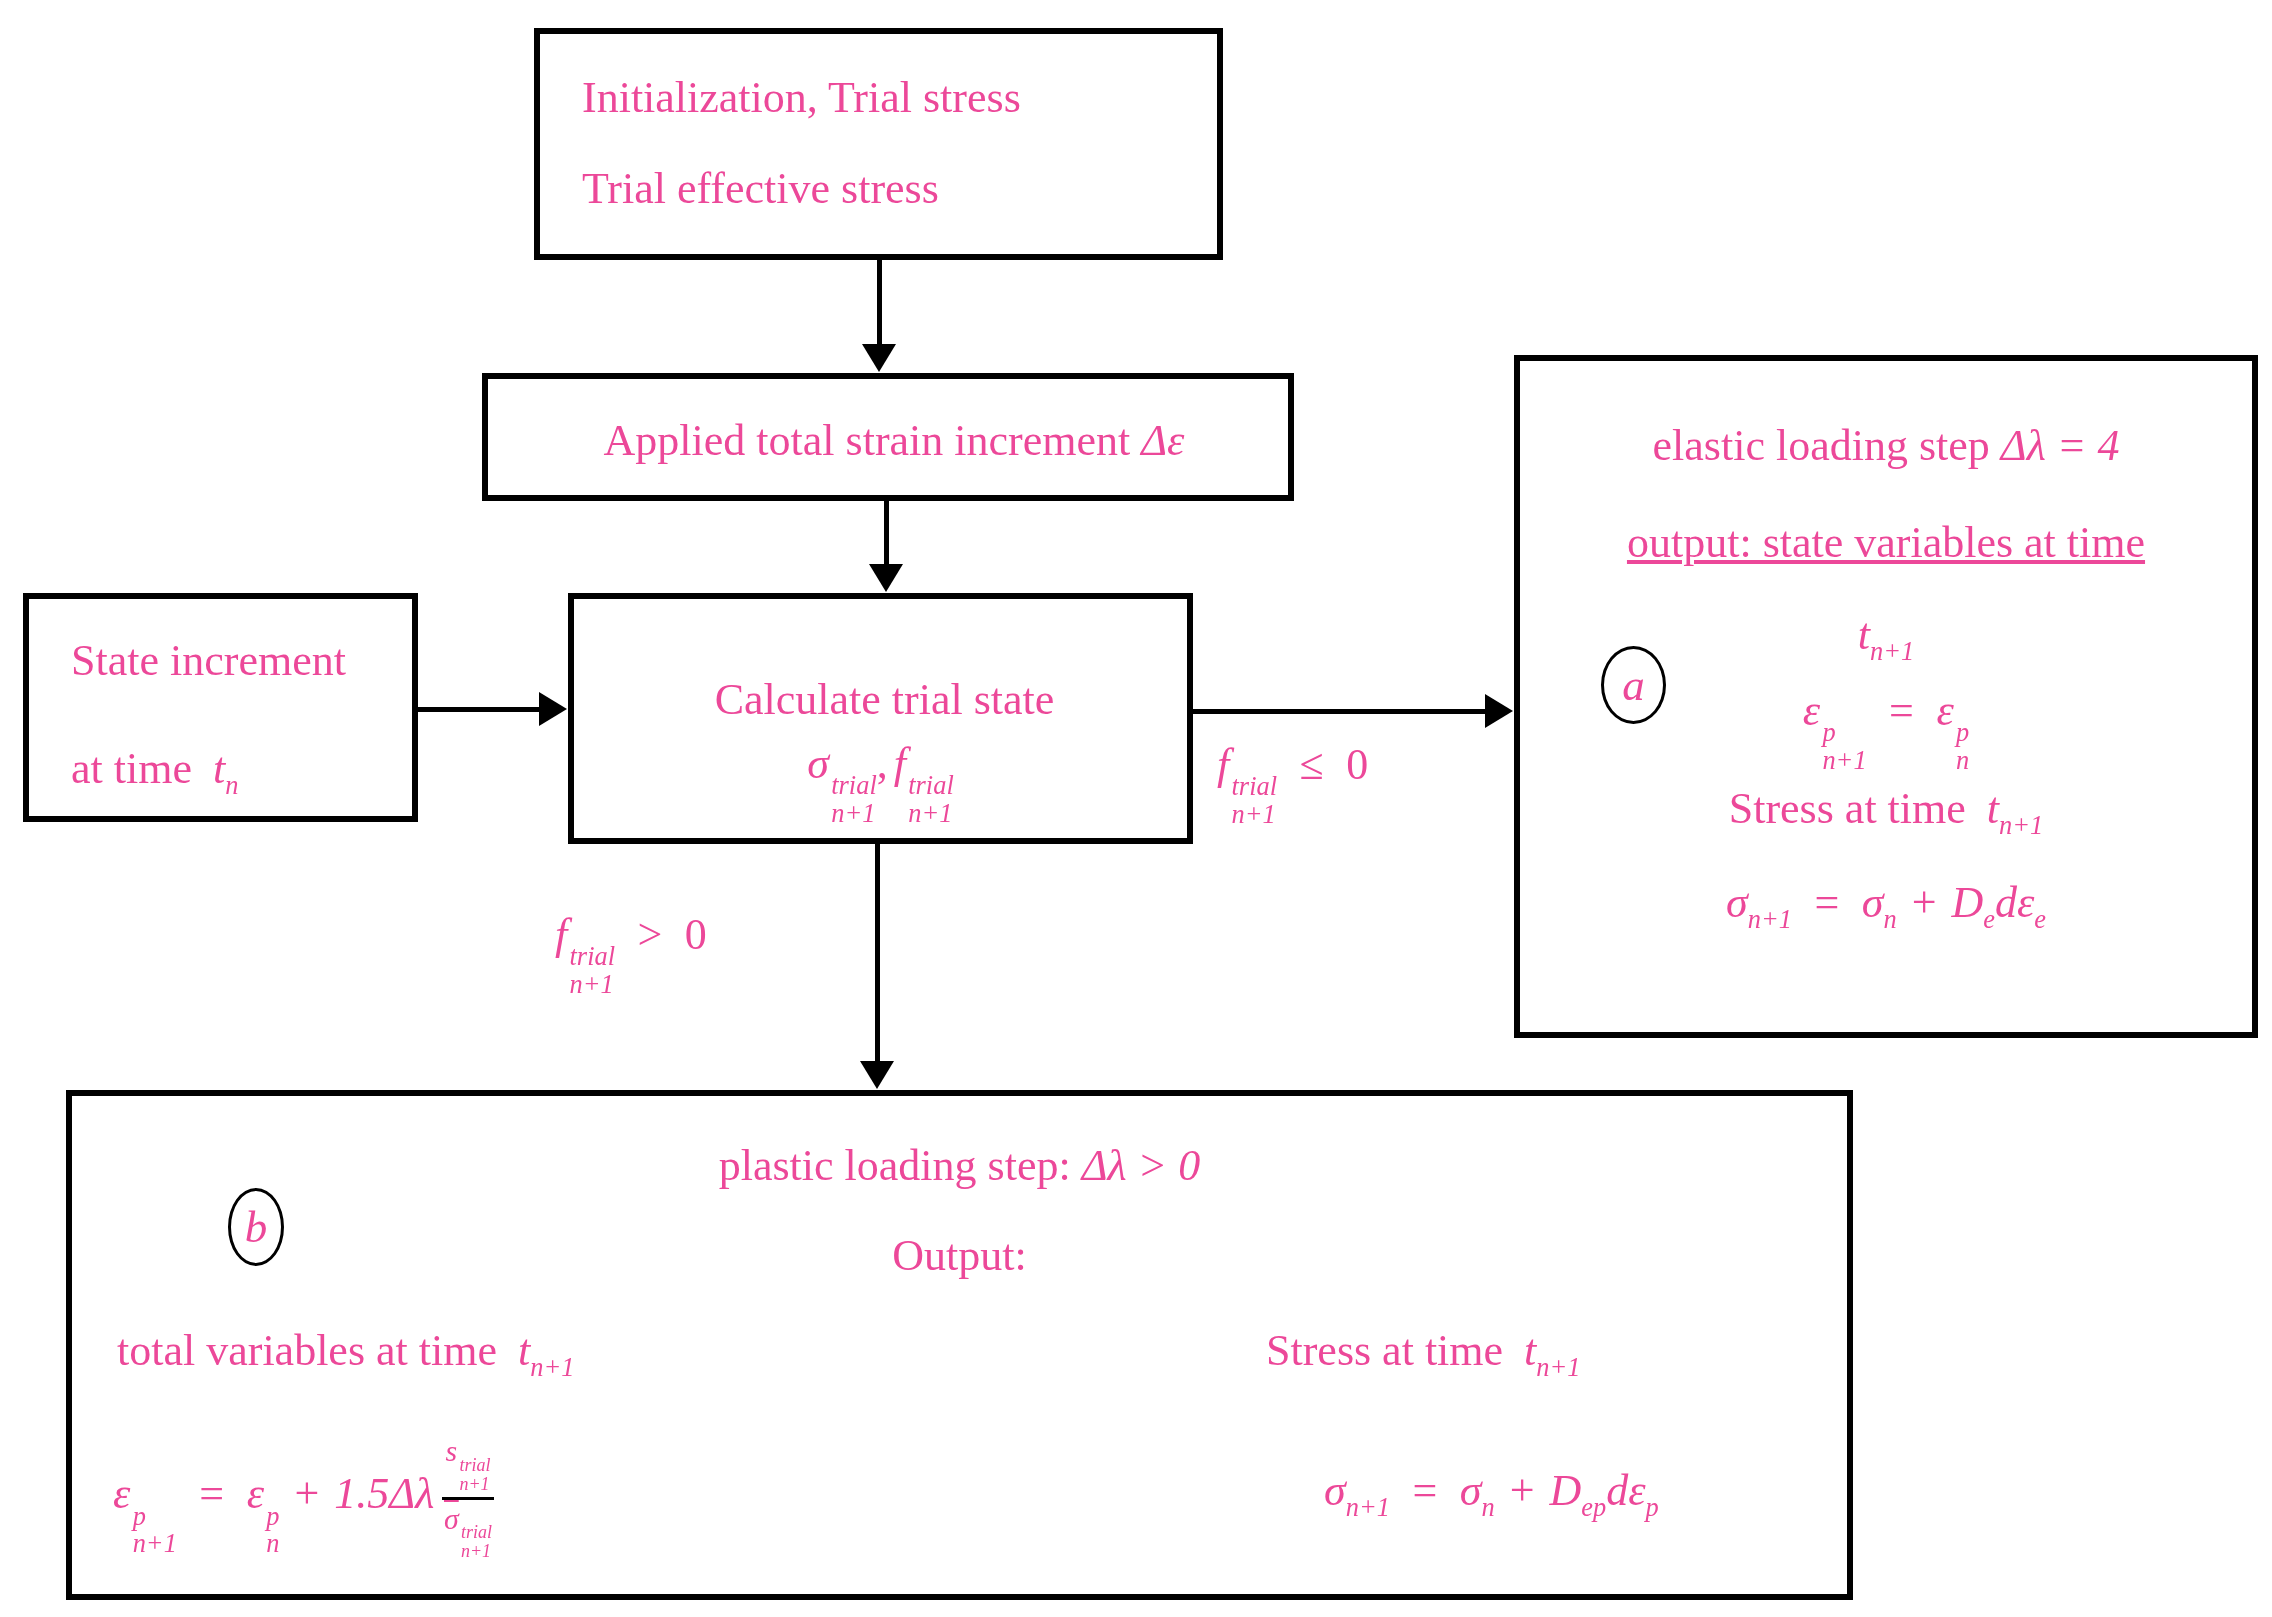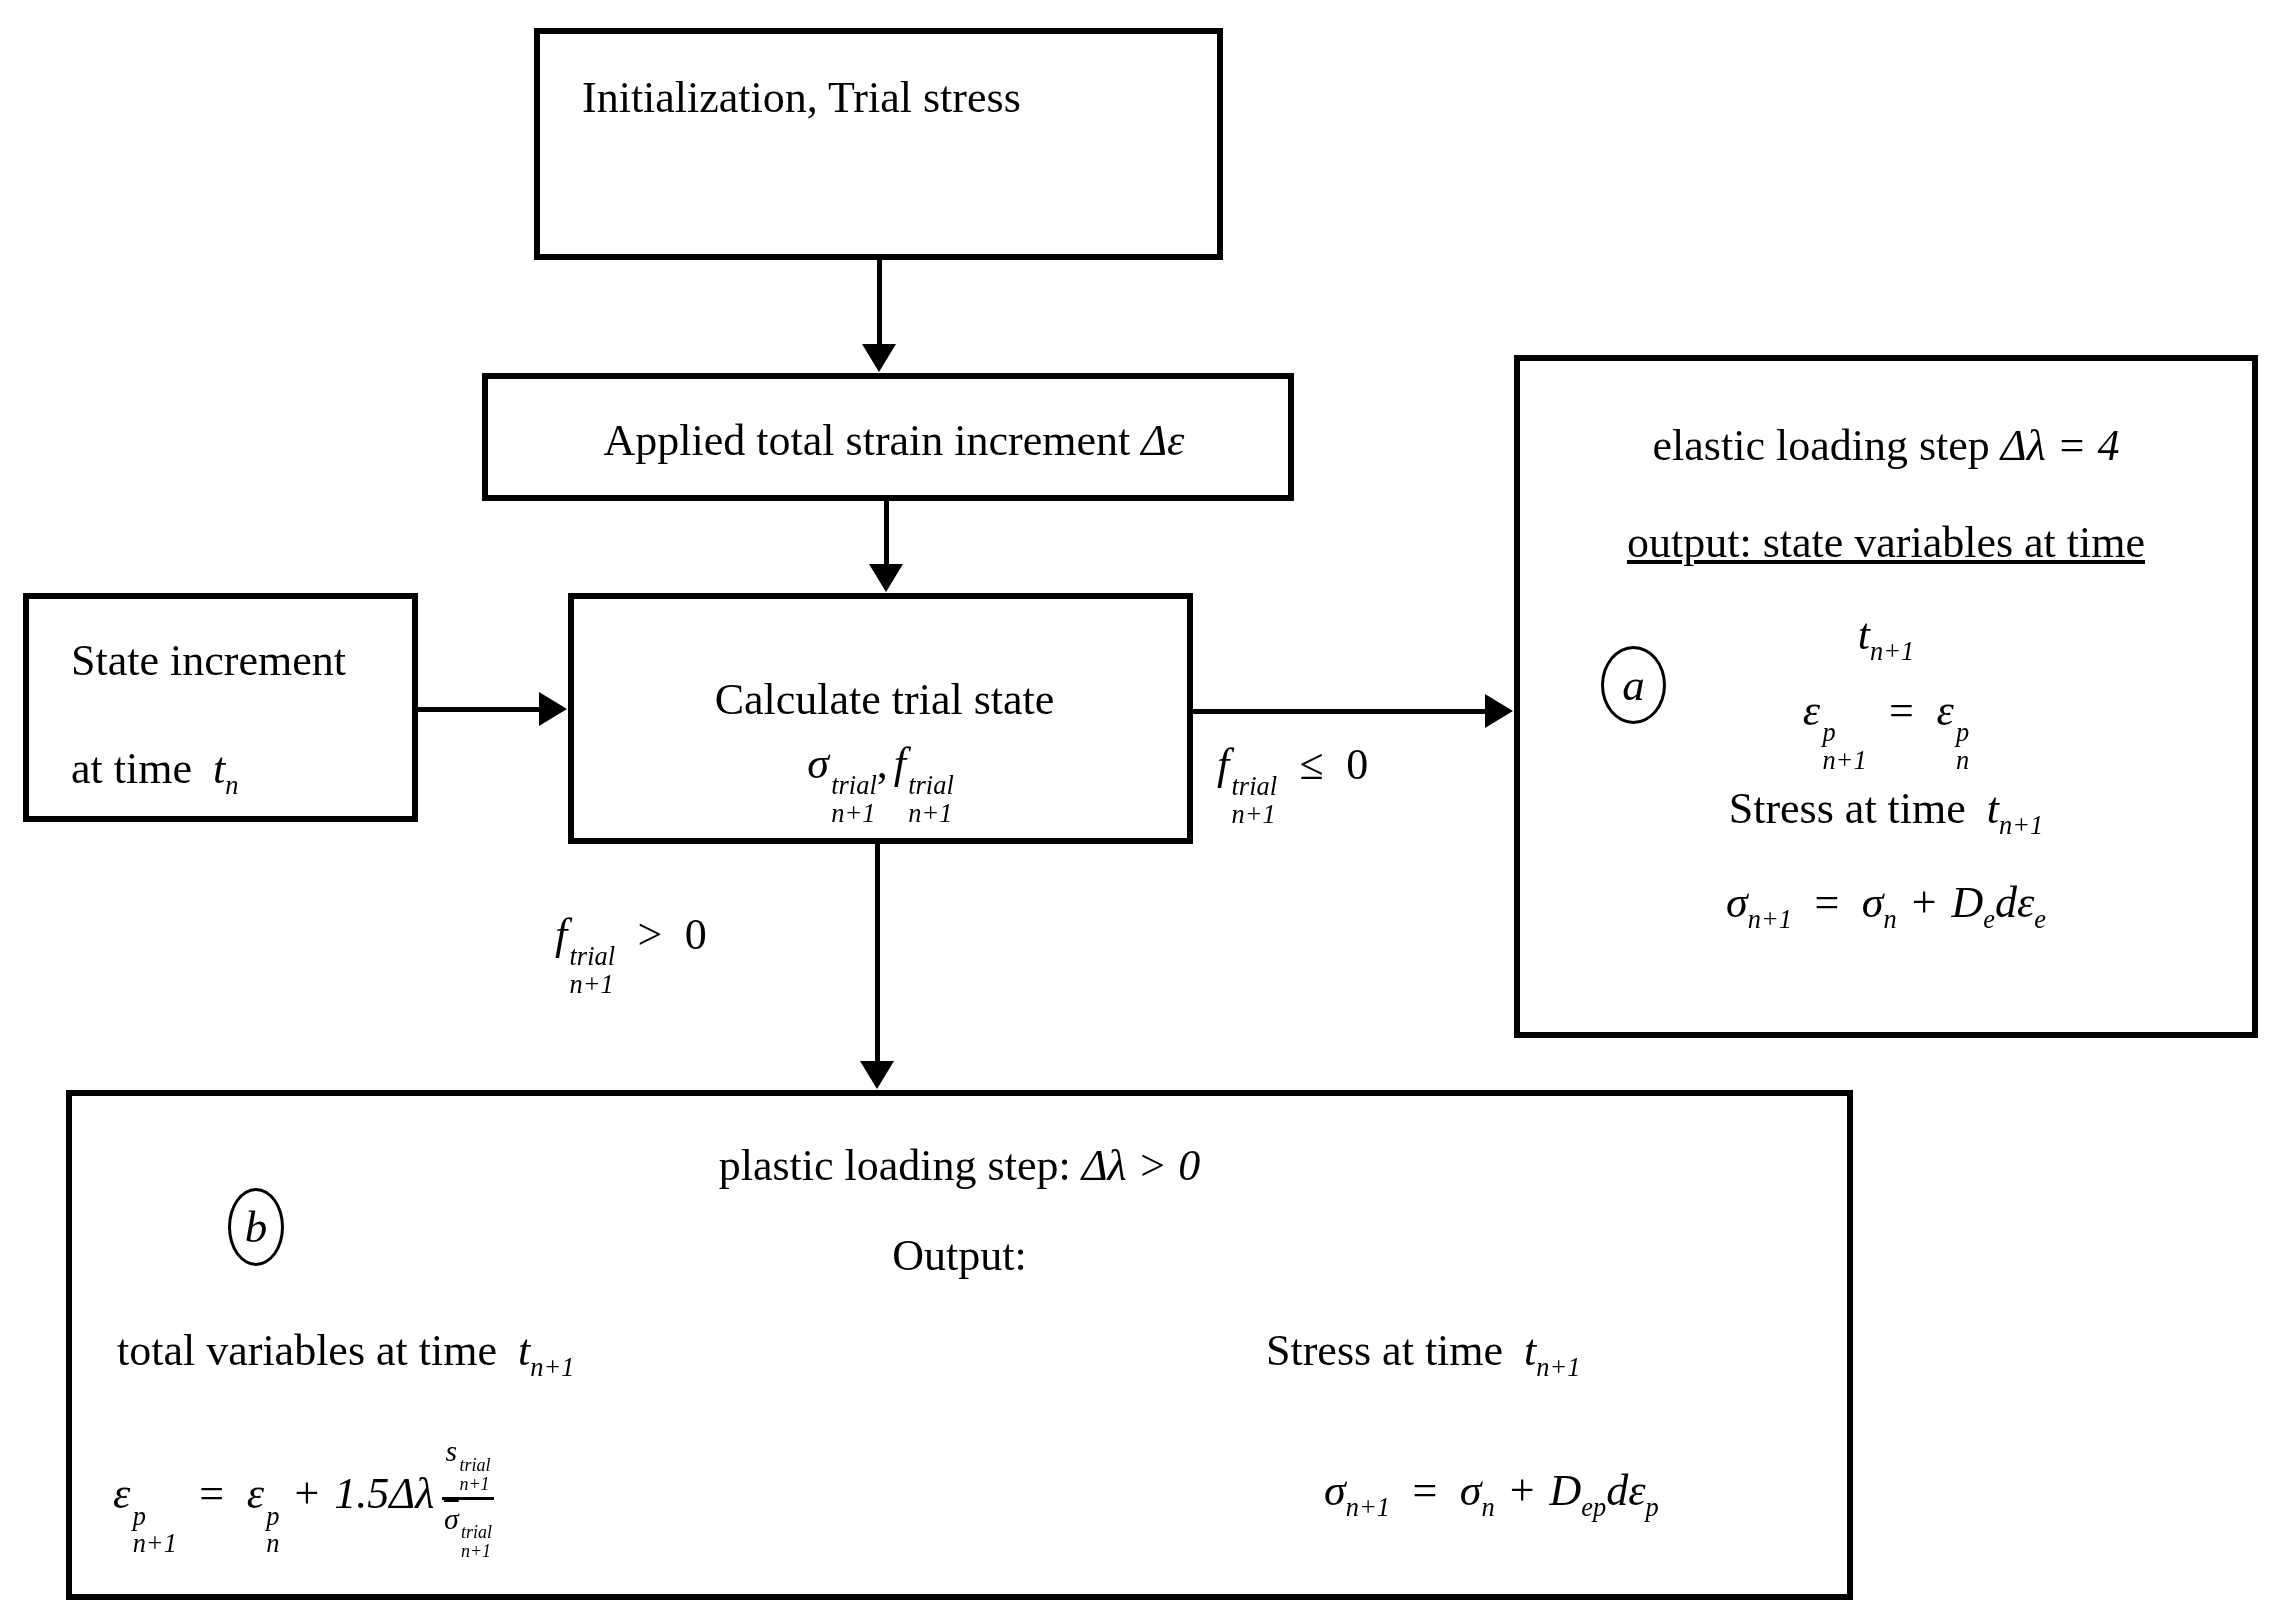--- a/index.html
+++ b/index.html
@@ -1,21 +1,21 @@
 <!DOCTYPE html>
 <html style="font-size:12px"><head>
 <meta charset="utf-8">
 <style>
   html, body { margin: 0; padding: 0; background: #ffffff; }
   #canvas {
     position: relative;
     width: 2273px;
     height: 1618px;
     background: #ffffff;
-    color: #000000;
+    color: #ec4899;
     font-family: "Liberation Serif", "DejaVu Serif", serif;
     font-size: 44px;
     overflow: hidden;
   }
   .box {
     position: absolute;
     border: 6.8px solid #000000;
     box-sizing: border-box;
     background: #ffffff;
   }
@@ -82,20 +82,21 @@
     border-left: 28.5px solid #000000;
   }
 </style>
 </head>
 <body>
 
 <div id="canvas">
 
   <div class="box" style="left:534px; top:28px; width:689px; height:232px;">
     <div class="t" style="left:42px; top:38px;">Initialization,  Trial stress</div>
+    <div class="t" style="left:42px; top:129px;">Trial effective stress</div>
   </div>
 
   <div class="vline" style="left:877px; top:258px; height:89px;"></div>
   <div class="head-down" style="left:862px; top:344px;"></div>
 
   <div class="box" style="left:482px; top:373px; width:812px; height:128px;">
     <div class="t c" style="top:36px;padding-left:12px;">
       <span>Applied total strain increment </span><span class="mi">Δε</span>
     </div>
   </div>

